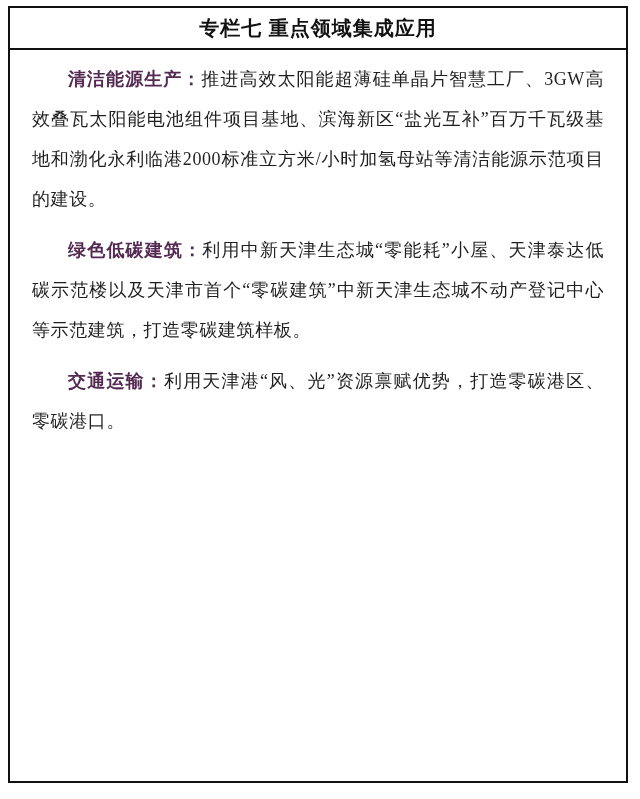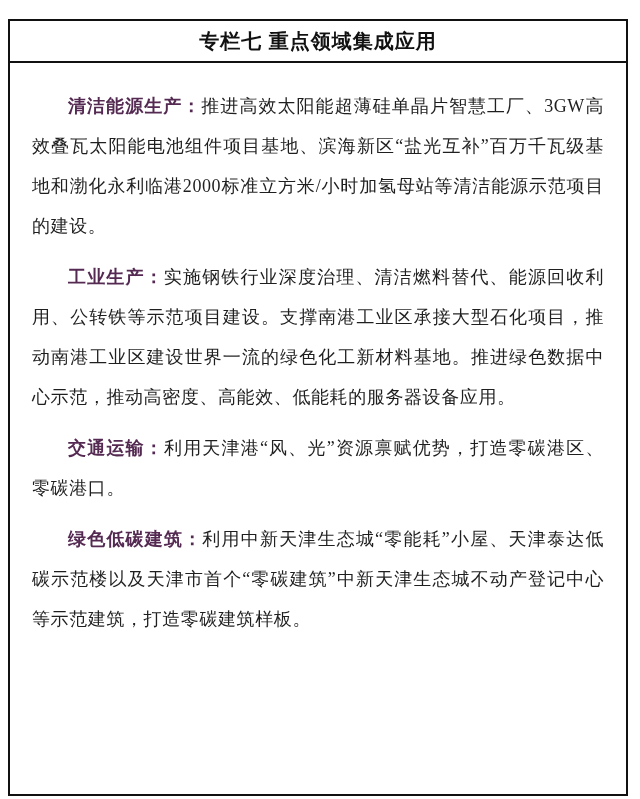--- a/index.html
+++ b/index.html
@@ -9,40 +9,40 @@
   }
   body {
     width: 640px;
     height: 799px;
     position: relative;
     font-family: "Liberation Serif", "DejaVu Serif", serif;
   }
   .panel {
     position: absolute;
     left: 8px;
-    top: 19px;
+    top: 6px;
     width: 620px;
     height: 777px;
     border: 2px solid var(--border, #111111);
     background: #ffffff;
     box-sizing: border-box;
   }
   .panel-title {
     height: 40px;
     line-height: 40px;
     text-align: center;
     font-weight: bold;
     font-size: 20px;
     color: #111111;
     border-bottom: 2px solid var(--border, #111111);
     font-family: "Liberation Sans", "DejaVu Sans", sans-serif;
     letter-spacing: 1px;
   }
   .panel-body {
-    padding: 23px 22px 0 22px;
+    padding: 9px 22px 0 22px;
   }
   p.section {
     margin: 0 0 11px 0;
     font-size: 18px;
     line-height: 40px;
     text-align: justify;
     text-indent: 2em;
     color: var(--text, #1f1f1f);
     letter-spacing: 0.6px;
   }
@@ -57,21 +57,20 @@
 </head>
 <body style="--label: #542a52; --border: #111111; --text: #1f1f1f;">
 
 <div class="panel">
   <div class="panel-title">专栏七 重点领域集成应用</div>
   <div class="panel-body">
 
     <p class="section"><span class="section-label">清洁能源生产：</span><span>推进高效太阳能超薄硅单晶片智慧工厂、3GW高效叠瓦太阳能电池组件项目基地、滨海新区“盐光互补”百万千瓦级基地和渤化永利临港2000标准立方米/小时加氢母站等清洁能源示范项目的建设。</span></p>
 
 
-    <p class="section"><span class="section-label">工业生产：</span><span>实施钢铁行业深度治理、清洁燃料替代、能源回收利用、公转铁等示范项目建设。支撑南港工业区承接大型石化项目，推动南港工业区建设世界一流的绿色化工新材料基地。推进绿色数据中心示范，推动高密度、高能效、低能耗的服务器设备应用。</span></p>
+
+    <p class="section"><span class="section-label">绿色低碳建筑：</span><span>利用中新天津生态城“零能耗”小屋、天津泰达低碳示范楼以及天津市首个“零碳建筑”中新天津生态城不动产登记中心等示范建筑，打造零碳建筑样板。</span></p>
 
     <p class="section"><span class="section-label">交通运输：</span><span>利用天津港“风、光”资源禀赋优势，打造零碳港区、零碳港口。</span></p>
-
-    <p class="section"><span class="section-label">绿色低碳建筑：</span><span>利用中新天津生态城“零能耗”小屋、天津泰达低碳示范楼以及天津市首个“零碳建筑”中新天津生态城不动产登记中心等示范建筑，打造零碳建筑样板。</span></p>
 
 
   </div>
 </div>
 
 </body></html>

